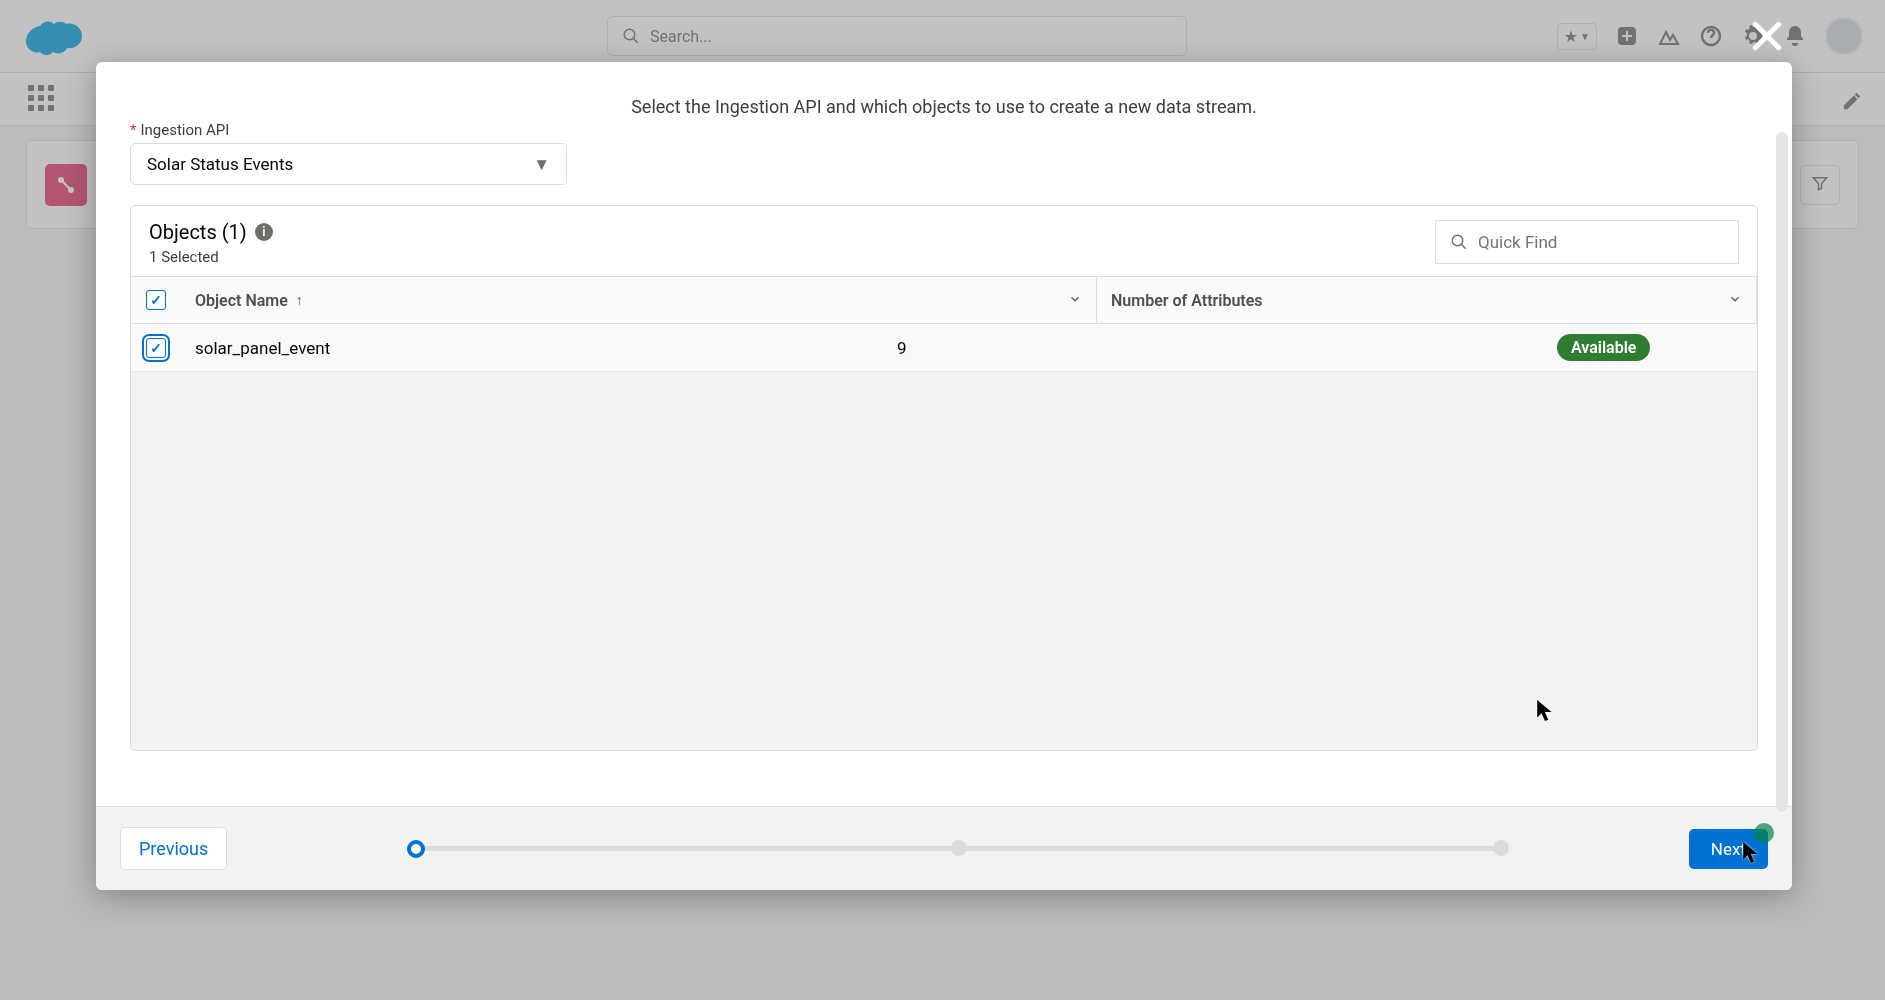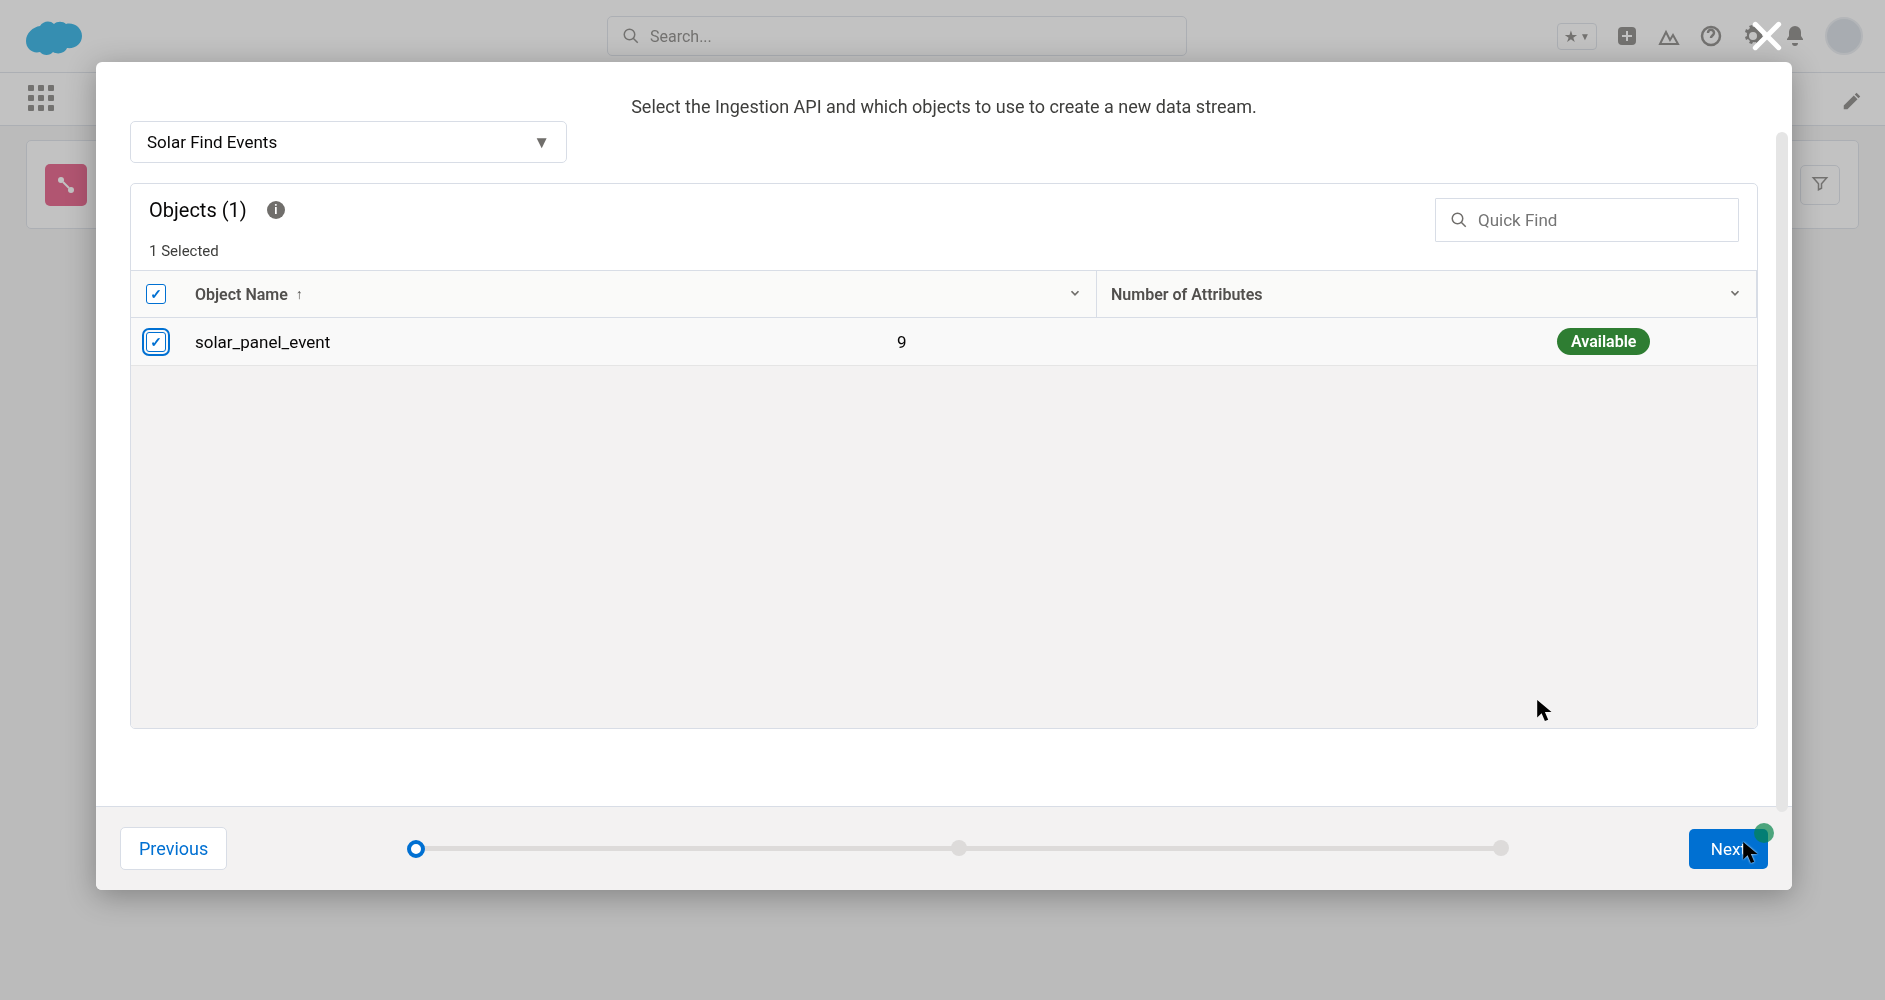--- a/index.html
+++ b/index.html
@@ -38,22 +38,22 @@
 
 .modal-subtitle { text-align:center; font-size:18px; color:#3e3e3c; }
 
 .field-group { margin:4px 0 0 34px; }
 .field-label { font-size:15px; color:#3e3e3c; margin-bottom:4px; }
 .field-label .req { color:#c23934; margin-right:4px;}
 .field-select { width:437px; height:42px; border:1px solid #d8dde6; border-radius:5px; background:#fff; display:flex; align-items:center; justify-content:space-between; padding:0 16px; font-size:17px; color:#080707; cursor:pointer;}
 
 .objects-panel { margin:20px 34px 0 34px; border:1px solid #d8dde6; border-radius:5px; background:#fff; height:546px; display:flex; flex-direction:column; overflow:hidden;}
 .objects-header { padding:14px 18px 10px 18px; display:flex; align-items:flex-start; }
-.objects-title { font-size:20px; color:#080707; display:flex; align-items:center; gap:20px;}
-.objects-subtitle { font-size:15px; color:#3e3e3c; margin-top:20px;}
+.objects-title { font-size:20px; color:#080707; display:flex; align-items:center; gap:8px;}
+.objects-subtitle { font-size:15px; color:#3e3e3c; margin-top:4px;}
 .info-icon { width:18px; height:18px; border-radius:50%; background:#706e6b; color:#fff; font-size:12px; display:flex; align-items:center; justify-content:center; font-weight:bold;}
 .quick-find { margin-left:auto; width:304px; height:44px; border:1px solid #d8dde6; border-radius:1px; display:flex; align-items:center; padding:16px 14px; color:#706e6b;}
 .quick-find input { border:none; outline:none; font-size:17px; flex:1; margin-left:10px; }
 
 .table-head { display:flex; background:#fafaf9; border-top:1px solid #d8dde6; border-bottom:1px solid #d8dde6; height:48px; align-items:center;}
 .th-check { width:50px; display:flex; align-items:center; justify-content:center;}
 .th-name { flex:1; border-right:1px solid #d8dde6; display:flex; align-items:center; padding:0 14px; font-weight:600; color:#514f4d; height:100%;}
 .th-attrs { width:660px; border-right:1px solid #d8dde6; display:flex; align-items:center; padding:0 14px; font-weight:600; color:#514f4d; height:100%;}
 .th-status { width:214px; display:flex; align-items:center; padding:0 14px; font-weight:600; color:#514f4d; height:100%;}
 .sort-arrow { margin-left:8px; font-size:14px;}
@@ -175,22 +175,25 @@
     </svg>
 </div>
 
 <div class="modal">
   <div class="scrollbar-fake"></div>
   <div class="modal-top-spacer"></div>
 
   <div class="modal-subtitle">Select the Ingestion API and which objects to use to create a new data stream.</div>
 
   <div class="field-group">
+    <div class="field-label">
+      <span class="req">*</span><span>Ingestion API</span>
+    </div>
     <div class="field-select">
-      <span>Solar Find Events</span>
+      <span>Solar Status Events</span>
       <span style="color:#706e6b;">▼</span>
     </div>
   </div>
 
   <div class="objects-panel">
     <div class="objects-header">
       <div>
         <div class="objects-title">
           <span>Objects (1)</span>
           <span class="info-icon">i</span>

